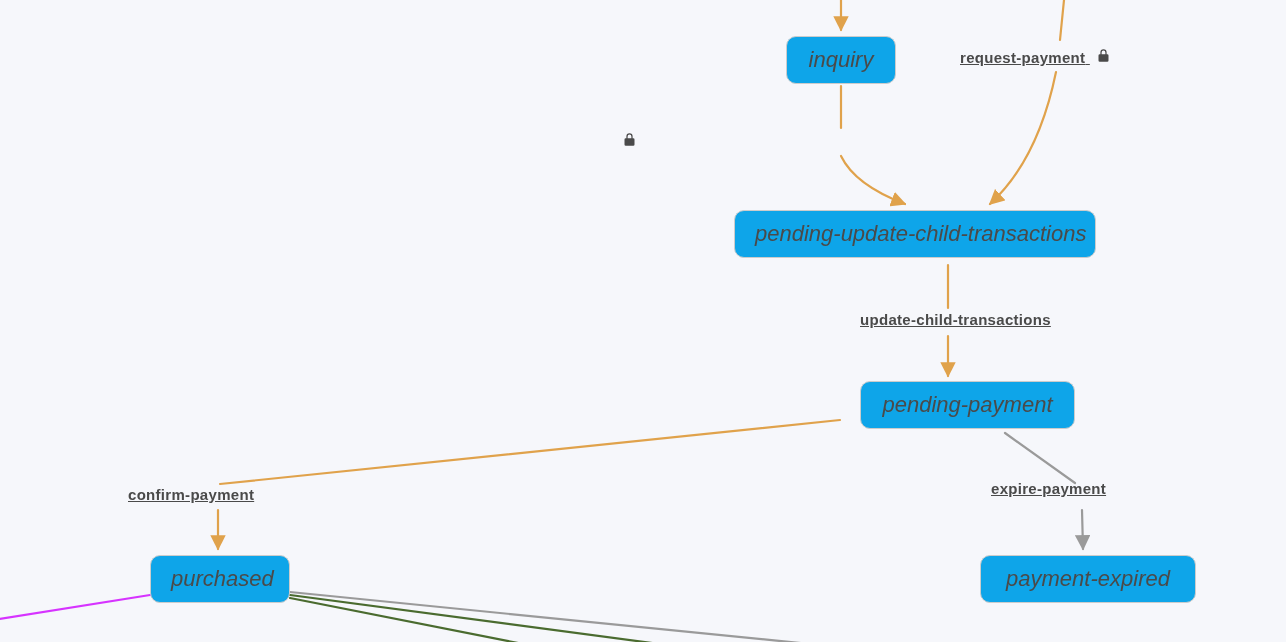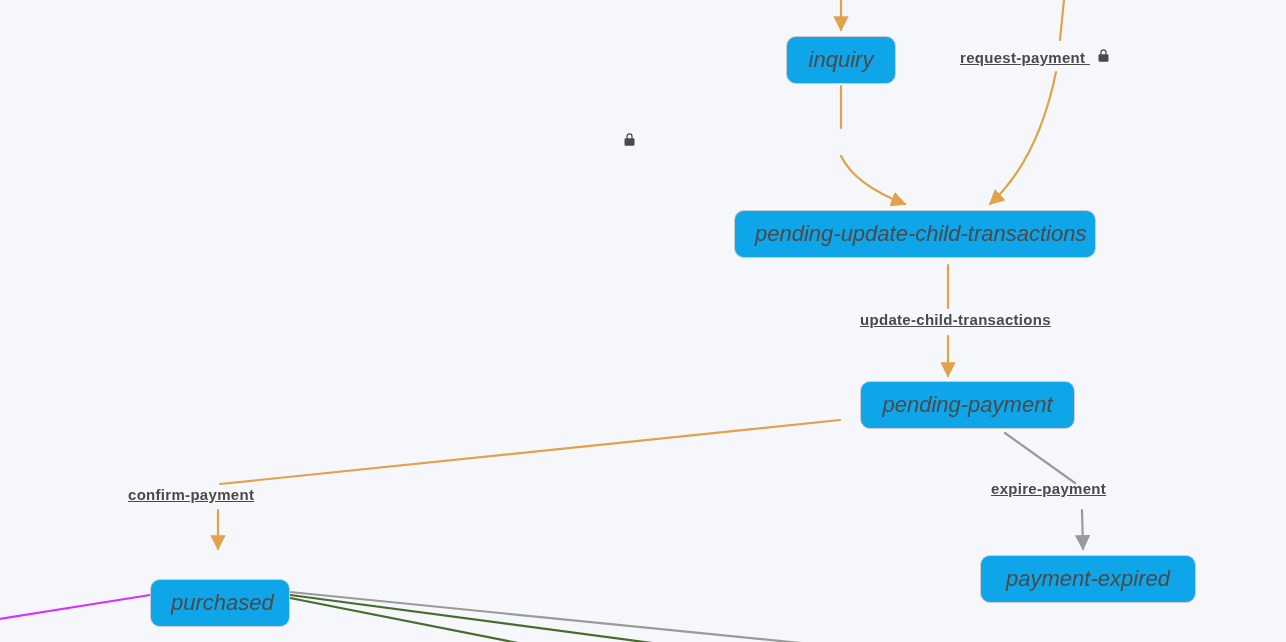--- a/index.html
+++ b/index.html
@@ -99,21 +99,21 @@
   </div>
 
   <div class="node" style="left:734px; top:210px; width:362px;">
     <span>pending-update-child-transactions</span>
   </div>
 
   <div class="node" style="left:840px; top:381px; width:215px;margin-left:20px;">
     <span>pending-payment</span>
   </div>
 
-  <div class="node" style="left:150px; top:555px; width:140px;margin-top:24px;">
+  <div class="node" style="left:150px; top:555px; width:140px;">
     <span>purchased</span>
   </div>
 
   <div class="node" style="left:980px; top:555px; width:216px;">
     <span>payment-expired</span>
   </div>
 
   <div class="edge-label" style="left:960px; top:47px;">
     <span>request-payment</span>
     <span class="lock">

